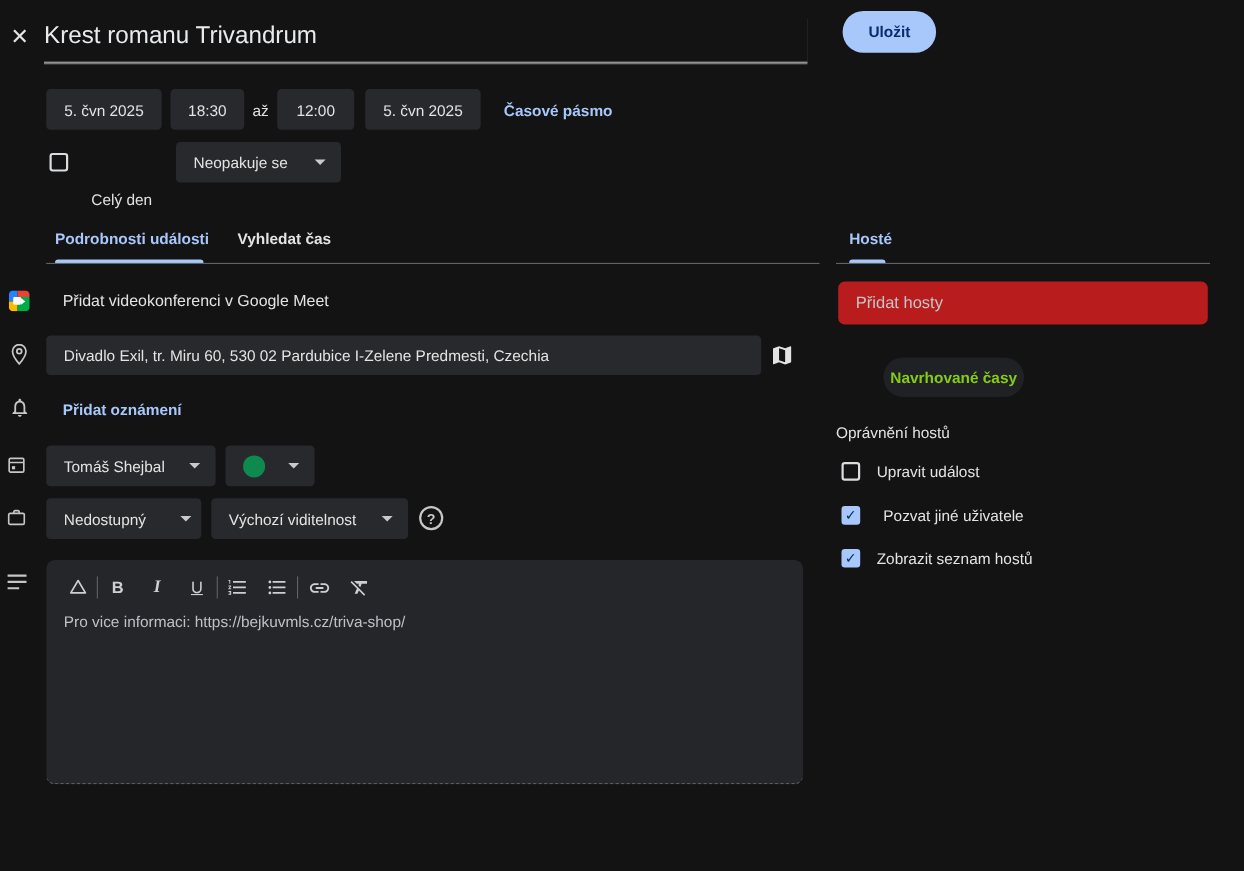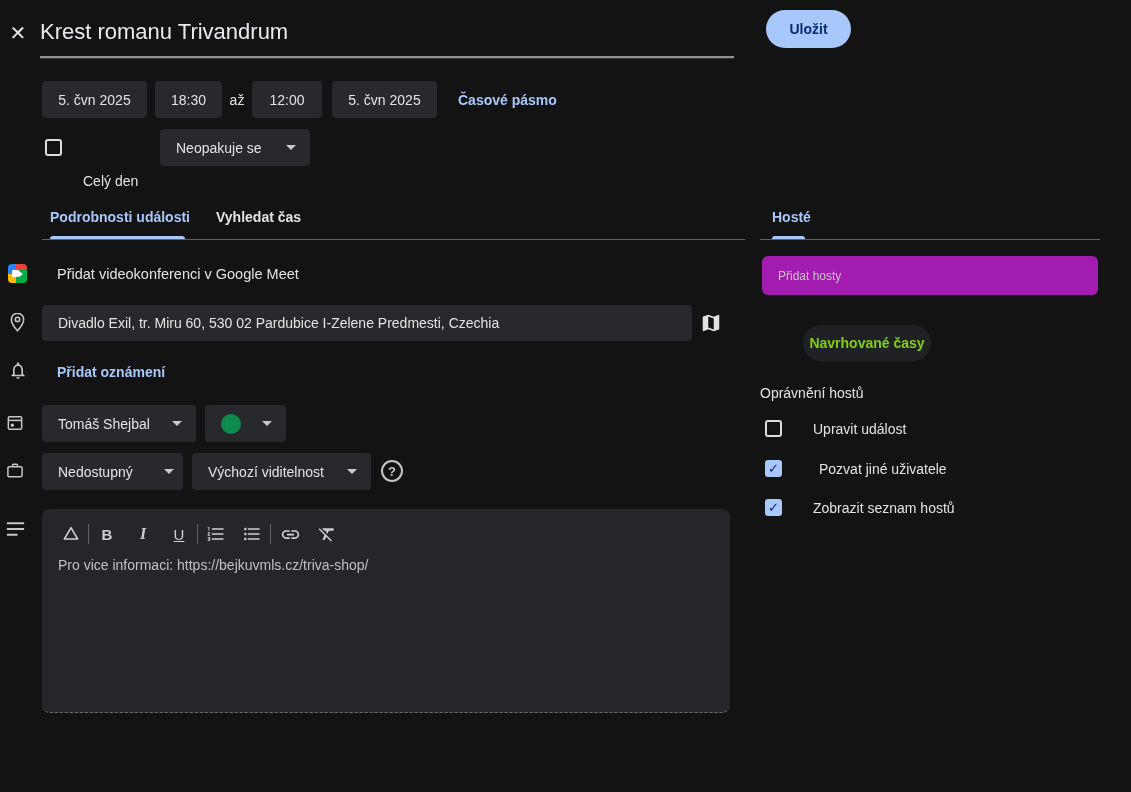--- a/index.html
+++ b/index.html
@@ -82,31 +82,31 @@
   .toolbar { position:absolute; left:0; top:10px; width:100%; height:30px; display:flex; align-items:center; }
   .tb-btn { height:28px; display:flex; align-items:center; justify-content:center; color:#cdd0d3;
             background:transparent; border:none; cursor:pointer; font-family:"Liberation Sans","DejaVu Sans",sans-serif; }
   .tb-sep { width:1px; height:20px; background:#5f6368; }
   .tb-bold { font-weight:bold; font-size:15px; }
   .tb-italic { font-style:italic; font-family:"Liberation Serif","DejaVu Serif",serif; font-weight:bold; font-size:16px; }
   .tb-underline { text-decoration:underline; font-size:15px; }
   .desc-text { position:absolute; left:16px; top:48px; font-size:14px; color:#bdc1c6; }
 
   
-  .guests-input { left:762px; top:256px; width:336px; height:39px; background:#a21caf; border:none; border-radius:6px;
-                  color:#e3e3e3; font-size:12px; padding:0 16px; font-family:"Liberation Sans","DejaVu Sans",sans-serif; }
+  .guests-input { left:762px; top:256px; width:336px; height:39px; background:#b91c1c; border:none; border-radius:6px;
+                  color:#e3e3e3; font-size:15px; padding:0 16px; font-family:"Liberation Sans","DejaVu Sans",sans-serif; }
   .guests-input::placeholder { color:#c3c6c9; opacity:1; }
   .suggest-btn { left:803px; top:325px; width:128px; height:36px; background:#1f2124; border:none; border-radius:18px;
                  color:#84cc16; font-size:14px; font-weight:bold; cursor:pointer;
                  font-family:"Liberation Sans","DejaVu Sans",sans-serif; }
   .perm-title { left:760px; top:385px; font-size:14px; color:#e3e3e3; }
   .perm-cb-1 { left:765px; top:420px; }
   .perm-cb-2 { left:765px; top:460px; }
   .perm-cb-3 { left:765px; top:499px; }
-  .perm-label { font-size:14px; color:#e3e3e3; height:17px; display:flex; align-items:center;margin-left:16px; }
+  .perm-label { font-size:14px; color:#e3e3e3; height:17px; display:flex; align-items:center; }
   .perm-label-1 { left:797px; top:420px; }
   .perm-label-2 { left:803px; top:460px; }
   .perm-label-3 { left:797px; top:499px; }
 
   svg { display:block; }
 </style>
 </head>
 <body>
 
 <div class="stage">

